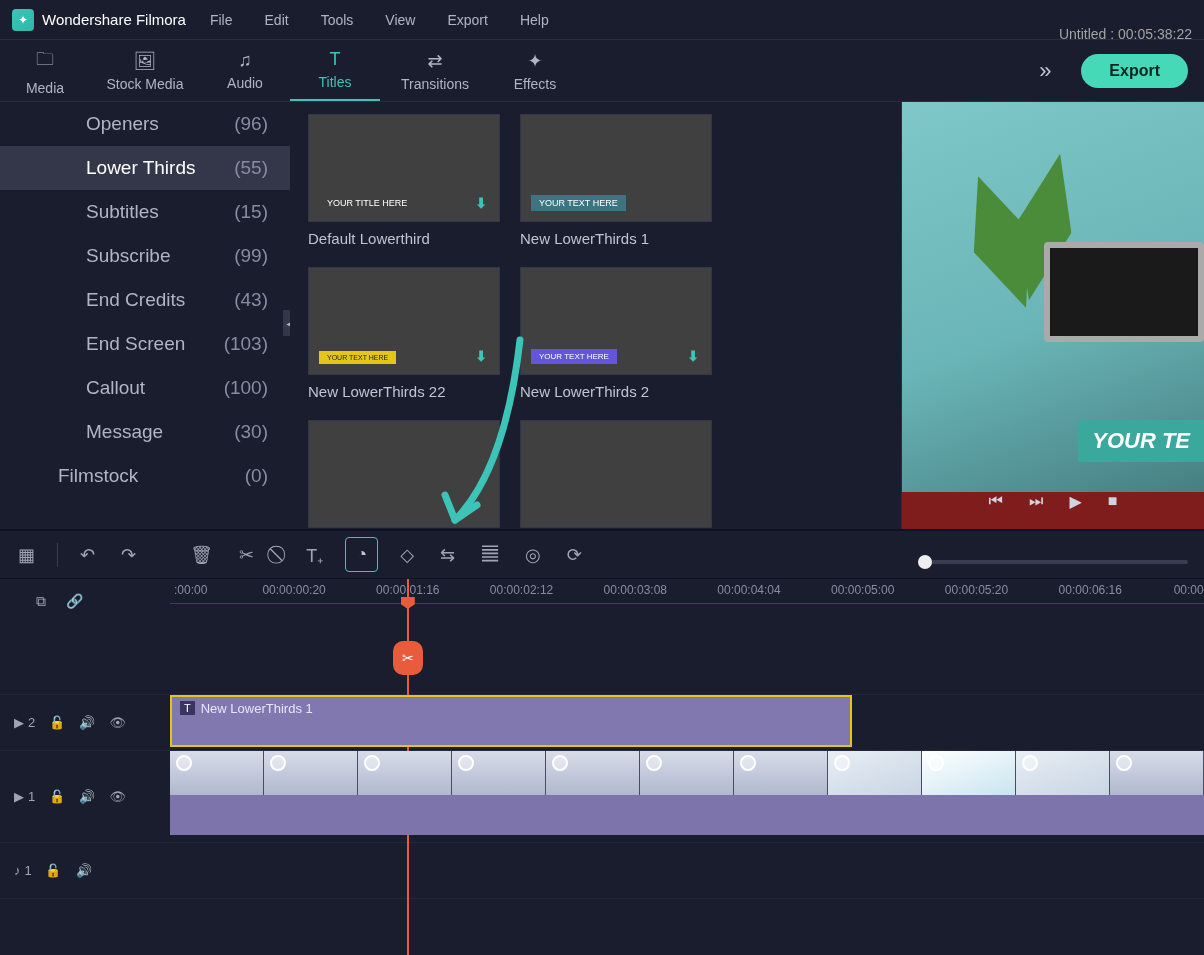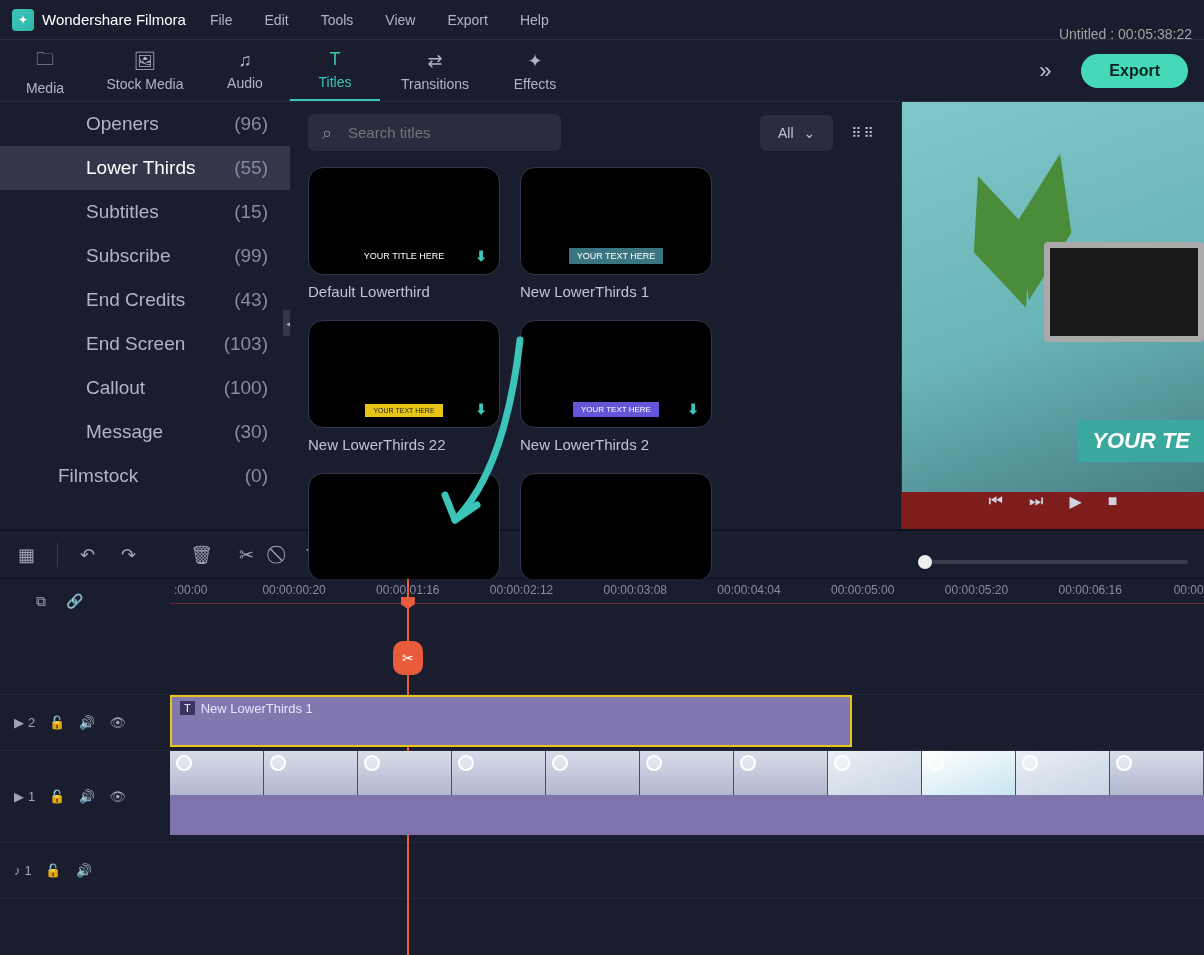--- a/index.html
+++ b/index.html
@@ -94,23 +94,23 @@
 }
 .filter-all {
   background:#2a2d3e; padding:10px 18px; border-radius:6px;
   color:#c0c4d0; display:flex; gap:10px; align-items:center; cursor:pointer;
 }
 .grid-btn { color:#c0c4d0; font-size:14px; cursor:pointer; padding:6px; letter-spacing:2px;}
 
 .items { display:flex; flex-wrap:wrap; gap:20px; }
 .item { width:192px; }
 .thumb {
-  width:192px; height:108px; background:#000000; border:1px solid #333749;
-  border-radius:15px; display:flex; align-items:flex-end; padding:10px;
-  position:relative; cursor:pointer;justify-content:center;
+  width:192px; height:108px; background:#404040; border:1px solid #333749;
+  border-radius:0; display:flex; align-items:flex-end; padding:10px;
+  position:relative; cursor:pointer;
 }
 .thumb .dl {
   position:absolute; right:12px; bottom:10px; color:#3cc4b8; font-weight:bold;
 }
 .thumb-label {
   font-size:9px; color:#fff; padding:3px 8px;
 }
 .thumb-label.sk1 { background:#3b7581; }
 .thumb-label.sk2 { background:#e5c515; color:#222; font-size:7px; }
 .thumb-label.sk3 { background:#6456d8; font-size:8px; }
@@ -329,30 +329,20 @@
     </div>
     <div class="cat root">
       <span>Filmstock</span>
       <span class="cnt">(0)</span>
     </div>
   </div>
 
   <div class="collapser">◀</div>
 
   <div class="gallery">
-    <div class="gtop">
-      <div class="search-wrap">
-        <input class="search" placeholder="Search titles" style="">
-      </div>
-      <div class="filter-all">
-        <span>All</span>
-        <span>⌄</span>
-      </div>
-      <div class="grid-btn">⠿⠿</div>
-    </div>
     <div class="items">
       <div class="item">
         <div class="thumb">
           <span class="thumb-label">YOUR TITLE HERE</span>
           <span class="dl">⬇</span>
         </div>
         <div class="item-title">Default Lowerthird</div>
       </div>
       <div class="item">
         <div class="thumb">

